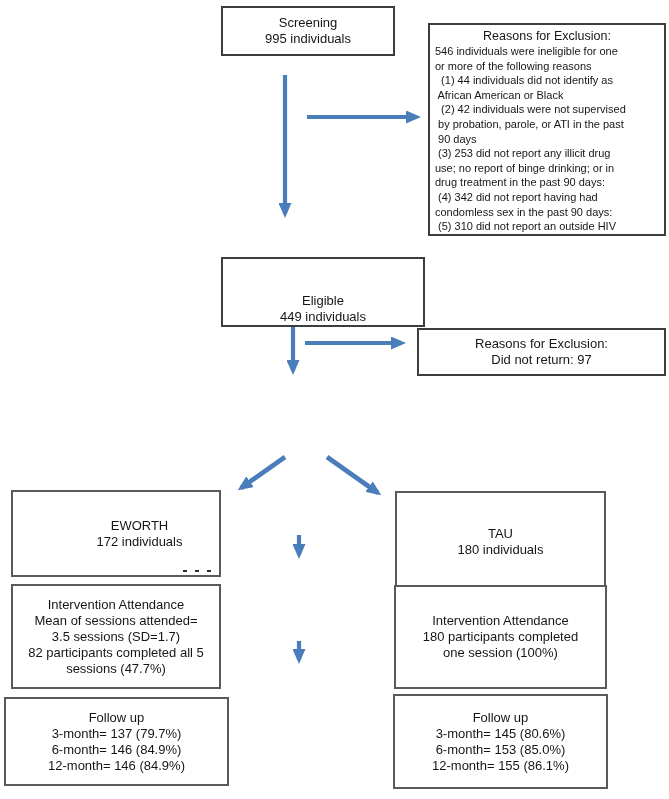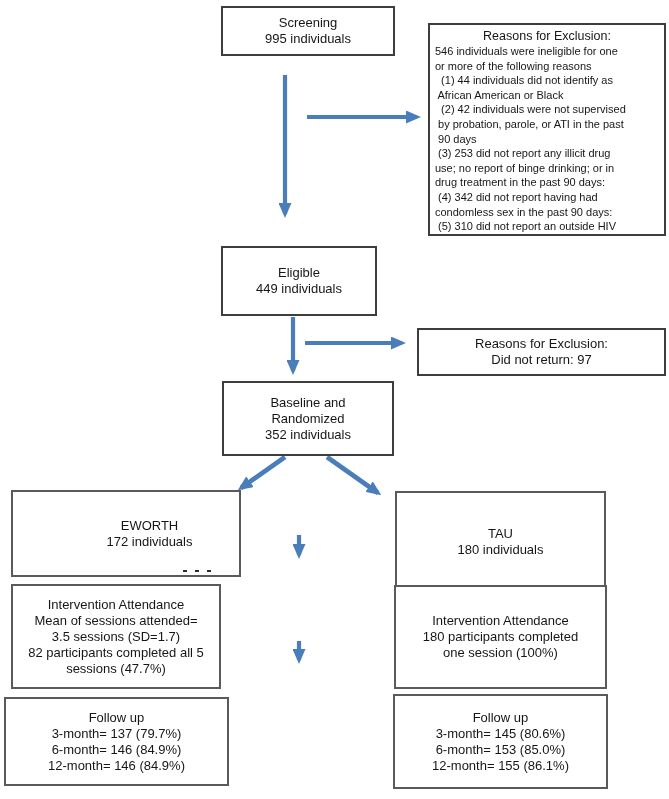--- a/index.html
+++ b/index.html
@@ -102,37 +102,32 @@
  by probation, parole, or ATI in the past
  90 days
  (3) 253 did not report any illicit drug
 use; no report of binge drinking; or in
 drug treatment in the past 90 days:
  (4) 342 did not report having had
 condomless sex in the past 90 days:
  (5) 310 did not report an outside HIV</div>
   </div>
 
-  <div class="box" style="left:221px; top:246px; width:156px; height:70px;">
+  <div class="box" style="left:221px; top:257px; width:204px; height:70px;align-items:flex-end;">
     <div class="txt">Eligible
 449 individuals</div>
   </div>
 
   <div class="box" style="left:417px; top:328px; width:249px; height:48px;">
     <div class="txt">Reasons for Exclusion:
 Did not return: 97</div>
   </div>
 
-  <div class="box" style="left:222px; top:381px; width:172px; height:75px;">
-    <div class="txt">Baseline and
-Randomized
-352 individuals</div>
-  </div>
 
-  <div class="box gray" style="left:11px; top:490px; width:230px; height:87px;padding-left:47px;">
+  <div class="box gray" style="left:11px; top:490px; width:210px; height:87px;padding-left:47px;">
     <div class="txt">EWORTH
 172 individuals</div>
   </div>
 
   <div class="box gray" style="left:11px; top:584px; width:210px; height:105px;">
     <div class="txt">Intervention Attendance
 Mean of sessions attended=
 3.5 sessions (SD=1.7)
 82 participants completed all 5
 sessions (47.7%)</div>

